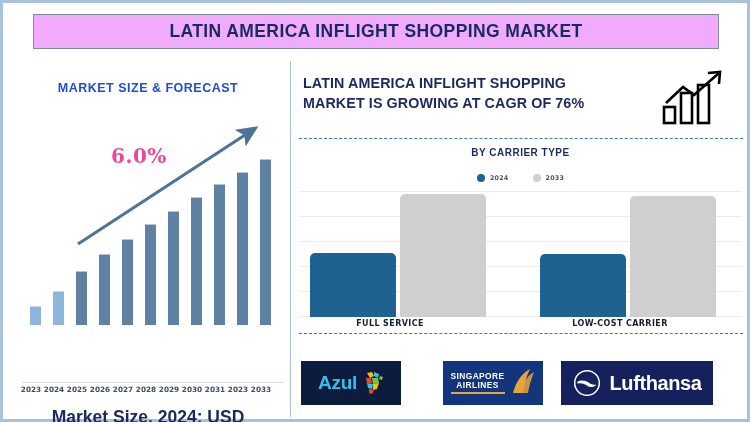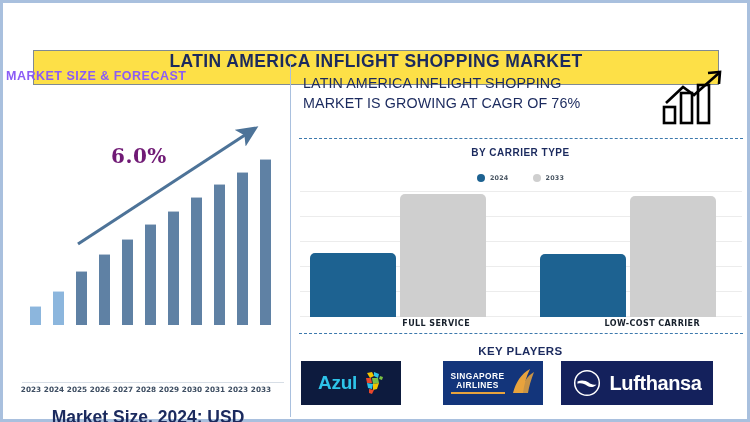--- a/index.html
+++ b/index.html
@@ -10,43 +10,43 @@
     -webkit-font-smoothing:antialiased;
   }
   #root{
     position:relative;width:750px;height:422px;box-sizing:border-box;
     border:3px solid #a9c0de;background:#ffffff;
   }
 
   
   .title-box{
     position:absolute;left:30px;top:11px;width:684px;height:33px;
-    border:1px solid #808a93;background:#fde047;
-    display:flex;align-items:flex-start;justify-content:center;margin-top:36px;
+    border:1px solid #808a93;background:#f0abfc;
+    display:flex;align-items:center;justify-content:center;
   }
   .title-text{
     font-size:17.5px;font-weight:bold;color:#1b2a5e;letter-spacing:.4px;
     white-space:nowrap;
   }
 
   
   .vsep{
     position:absolute;left:287px;top:58px;width:1px;height:356px;
     background:#a9c0de;
   }
 
   
   .left{position:absolute;left:3px;top:58px;width:284px;height:358px;}
   .ms-head{
-    position:absolute;left:0;top:8px;width:284px;text-align:left;
-    font-size:12.5px;font-weight:bold;color:#8b5cf6;letter-spacing:.5px;
+    position:absolute;left:0;top:20px;width:284px;text-align:center;
+    font-size:12.5px;font-weight:bold;color:#1d4ed8;letter-spacing:.5px;
   }
   .cagr{
     position:absolute;left:105px;top:83px;
-    font-size:20px;font-weight:bold;color:#701a75;
+    font-size:20px;font-weight:bold;color:#ec4899;
     font-family:"DejaVu Serif",serif;letter-spacing:.5px;
   }
   .arrow-wrap{position:absolute;left:0;top:58px;width:284px;height:210px;}
   .plot{
     position:absolute;left:18px;top:78px;width:258px;height:186px;
   }
   .bar{
     position:absolute;bottom:0;width:11px;
     border-top:1px solid rgba(255,255,255,.55);
   }
@@ -66,21 +66,21 @@
   }
   .ms-foot{
     position:absolute;left:0;top:345px;width:284px;text-align:center;
     font-size:17.5px;font-weight:bold;color:#1b2a5e;line-height:1.28;
   }
 
   
   .right{position:absolute;left:288px;top:58px;width:459px;height:358px;}
   .headline{
     position:absolute;left:12px;top:12px;width:330px;
-    font-size:14.3px;font-weight:normal;color:#1b2a5e;
+    font-size:14.3px;font-weight:bold;color:#1b2a5e;
     line-height:1.42;letter-spacing:.1px;
   }
   .chart-icon{position:absolute;left:370px;top:8px;width:70px;height:56px;}
 
   .dash{
     position:absolute;left:8px;width:444px;height:0;
     border-top:1.6px dashed #3d79ad;
   }
   .dash.d1{top:77px;}
   .dash.d2{top:272px;}
@@ -102,21 +102,21 @@
     position:absolute;left:9px;top:130px;width:442px;height:126px;
   }
   .gl{position:absolute;left:0;width:442px;height:1px;background:#ececec;}
   .b2{
     position:absolute;bottom:0;width:86px;
     border-radius:5px 5px 0 0;
   }
   .b2.blue{background:#1d6291;}
   .b2.grey{background:#cfcfcf;}
   .cat{
-    position:absolute;top:258px;width:160px;text-align:right;
+    position:absolute;top:258px;width:160px;text-align:center;
     font-size:8px;font-weight:bold;color:#17202c;letter-spacing:.4px;
     font-family:"DejaVu Sans",sans-serif;
   }
 
   .kp-head{
     position:absolute;left:0;top:284px;width:459px;text-align:center;
     font-size:11.5px;font-weight:bold;color:#1b2a5e;letter-spacing:.4px;
   }
   .logos{position:absolute;left:0;top:300px;width:459px;height:48px;}
   .logo{position:absolute;top:0;height:44px;display:flex;align-items:center;
@@ -238,21 +238,20 @@
       <div class="b2 grey" style="left:100px;height:123px"></div>
       <div class="b2 blue" style="left:240px;height:63px"></div>
       <div class="b2 grey" style="left:330px;height:121px"></div>
     </div>
 
     <div class="cat" style="left:19px">FULL SERVICE</div>
     <div class="cat" style="left:249px">LOW-COST CARRIER</div>
 
     <div class="dash d2"></div>
 
-    <div class="kp-head">KEY PLAYERS</div>
 
     <div class="logos">
 
       <div class="logo azul">
         <span class="azul-txt">Azul</span>
         <svg width="22" height="26" viewBox="0 0 22 26" style="margin-left:5px">
           <g>
             <path d="M5 3 L10 2 L12 6 L8 8 Z" fill="#f2c400"></path>
             <path d="M12 2 L17 4 L16 8 L12 6 Z" fill="#2ec4ea"></path>
             <path d="M4 8 L9 8 L10 13 L5 13 Z" fill="#e8472b"></path>

